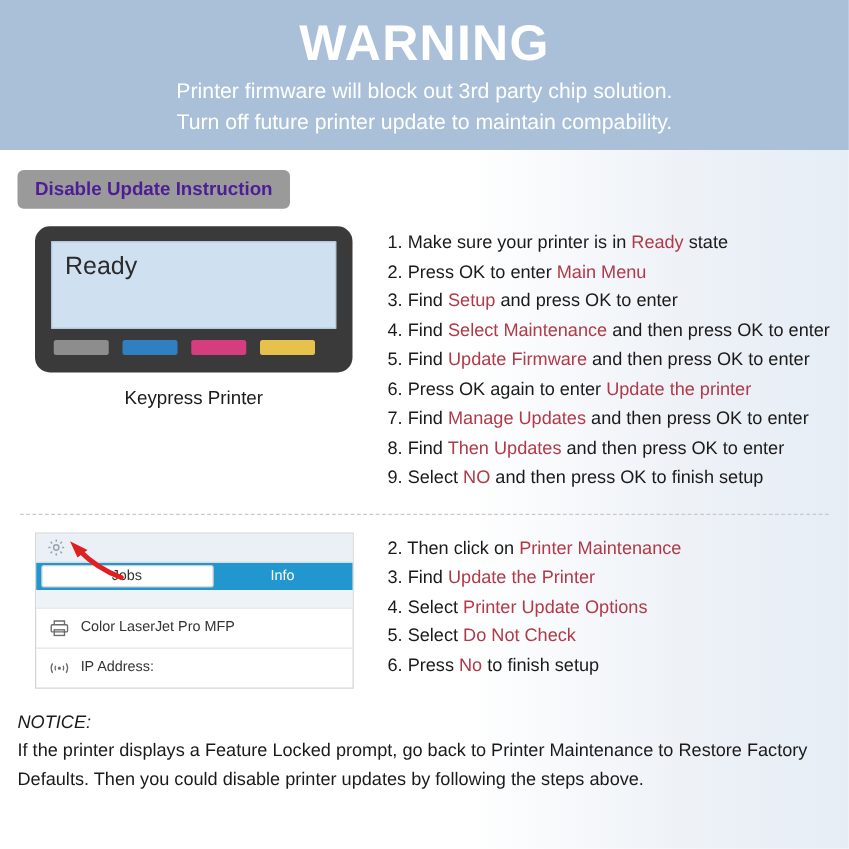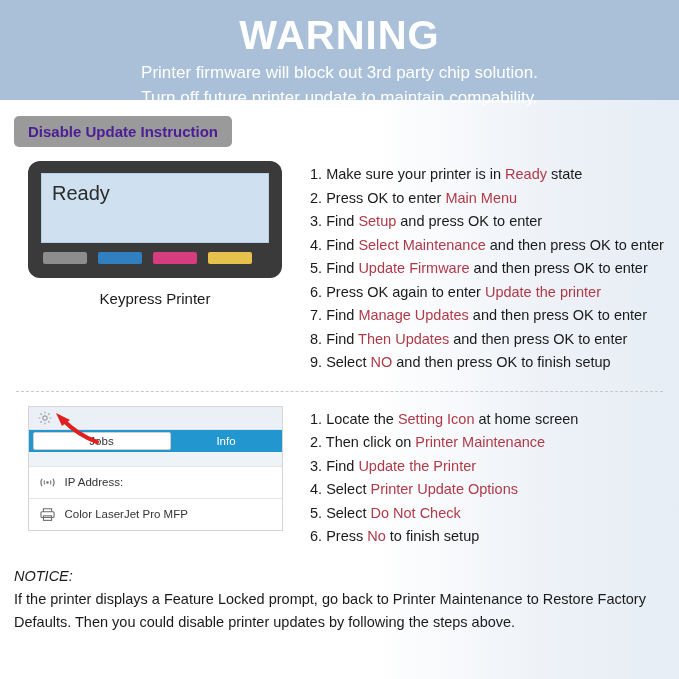--- a/index.html
+++ b/index.html
@@ -19,21 +19,21 @@
     width: 679px;
     height: 679px;
     background: linear-gradient(to right, #ffffff 0%, #ffffff 55%, #eef2f7 80%, #e6edf5 100%);
   }
   
   .banner {
     background: #a9c0d8;
     color: #ffffff;
     text-align: center;
     padding: 10px 0 14px 0;
-    height: 100px;
+    height: 120px;
     box-sizing: border-box;
   }
   .banner-title {
     font-size: 40px;
     font-weight: bold;
     letter-spacing: 1px;
     line-height: 50px;
     margin: 0;
   }
   .banner-line {
@@ -274,48 +274,47 @@
             </span>
           </div>
           <div class="tabs">
             <div class="tab active">Jobs</div>
             <div class="tab">Info</div>
           </div>
           <div class="panel-gap"></div>
           <div class="panel-row">
             <span class="row-icon">
               <svg viewBox="0 0 24 22" width="17" height="15" fill="none" stroke="currentColor" stroke-width="1.6">
+                <path d="M6 7V2.6h12V7"></path>
+                <rect x="2.4" y="7" width="19.2" height="8.4" rx="1.4"></rect>
+                <rect x="6" y="13" width="12" height="6.6"></rect>
+              </svg>
+            </span>
+            <span>Color LaserJet Pro MFP</span>
+          </div>
+          <div class="panel-row">
+            <span class="row-icon">
+              <svg viewBox="0 0 24 22" width="17" height="15" fill="none" stroke="currentColor" stroke-width="1.6">
                 <path d="M4 5.5a11 11 0 0 0 0 11"></path>
                 <path d="M7.6 8.2a6 6 0 0 0 0 5.6"></path>
                 <circle cx="12" cy="11" r="1.8" fill="currentColor" stroke="none"></circle>
                 <path d="M16.4 8.2a6 6 0 0 1 0 5.6"></path>
                 <path d="M20 5.5a11 11 0 0 1 0 11"></path>
               </svg>
             </span>
             <span>IP Address:</span>
           </div>
-          <div class="panel-row">
-            <span class="row-icon">
-              <svg viewBox="0 0 24 22" width="17" height="15" fill="none" stroke="currentColor" stroke-width="1.6">
-                <path d="M6 7V2.6h12V7"></path>
-                <rect x="2.4" y="7" width="19.2" height="8.4" rx="1.4"></rect>
-                <rect x="6" y="13" width="12" height="6.6"></rect>
-              </svg>
-            </span>
-            <span>Color LaserJet Pro MFP</span>
-          </div>
         </div>
         <svg class="arrow" viewBox="0 0 50 34">
           <path d="M47 31 C 36 27, 24 20, 13 9" stroke="#e02020" stroke-width="4" fill="none" stroke-linecap="round"></path>
           <path d="M6 2 L20 9 L12 15 Z" fill="#e02020"></path>
         </svg>
       </div>
     </div>
     <div class="steps" id="steps2">
-        <div class="step"><span>1. </span><span>Locate the </span><span class="hl">Setting Icon</span><span> at home screen</span></div>
         <div class="step"><span>2. </span><span>Then click on </span><span class="hl">Printer Maintenance</span></div>
         <div class="step"><span>3. </span><span>Find </span><span class="hl">Update the Printer</span></div>
         <div class="step"><span>4. </span><span>Select </span><span class="hl">Printer Update Options</span></div>
         <div class="step"><span>5. </span><span>Select </span><span class="hl">Do Not Check</span></div>
         <div class="step"><span>6. </span><span>Press </span><span class="hl">No</span><span> to finish setup</span></div>
       </div>
   </div>
 
   <div class="notice">
     <div class="notice-title">NOTICE:</div>

